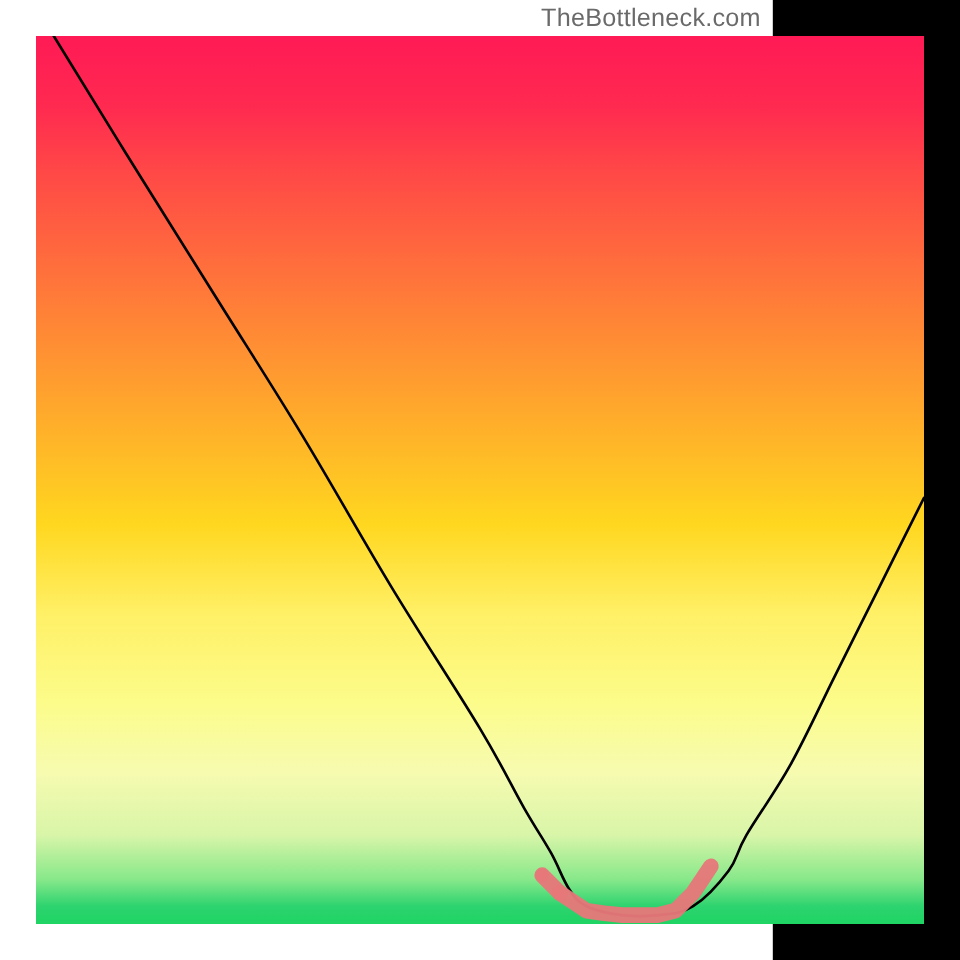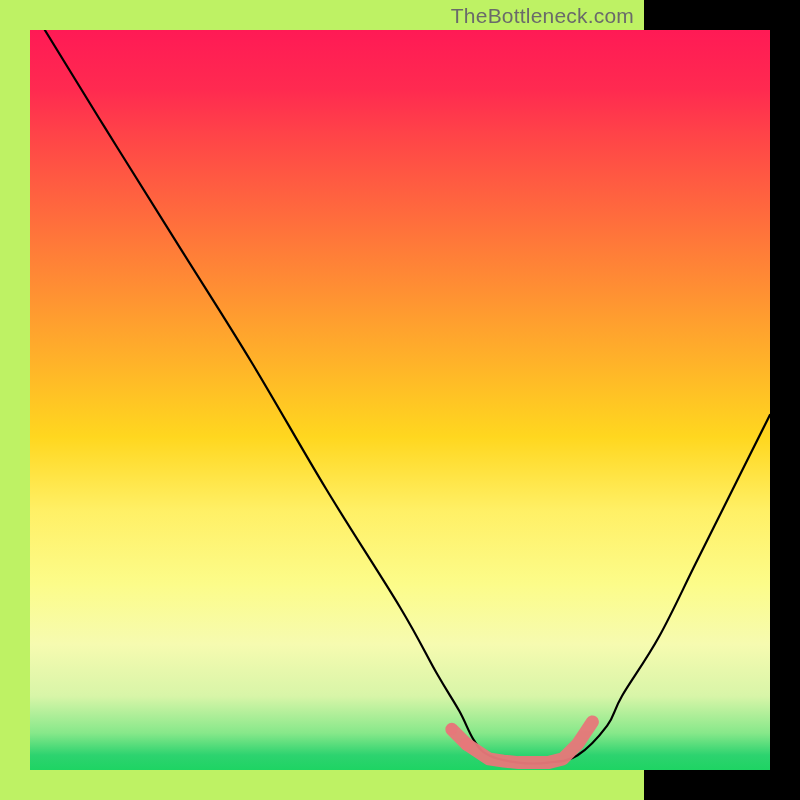--- a/index.html
+++ b/index.html
@@ -1,21 +1,21 @@
 <!DOCTYPE html>
 <html><head>
 <meta charset="utf-8">
 <style>
   * { margin: 0; padding: 0; box-sizing: border-box; }
   html, body { width: 800px; height: 800px; overflow: hidden; background: #000; }
   .chart-container {
     position: relative;
     width: 644px;
     height: 800px;
-    background: #bef264;
+    background: #ffffff;
   }
   .plot-area {
     position: absolute;
     left: 30px;
     top: 30px;
     width: 740px;
     height: 740px;
     background: linear-gradient(to bottom,
       #ff1a55 0%,
       #ff2a50 8%,

